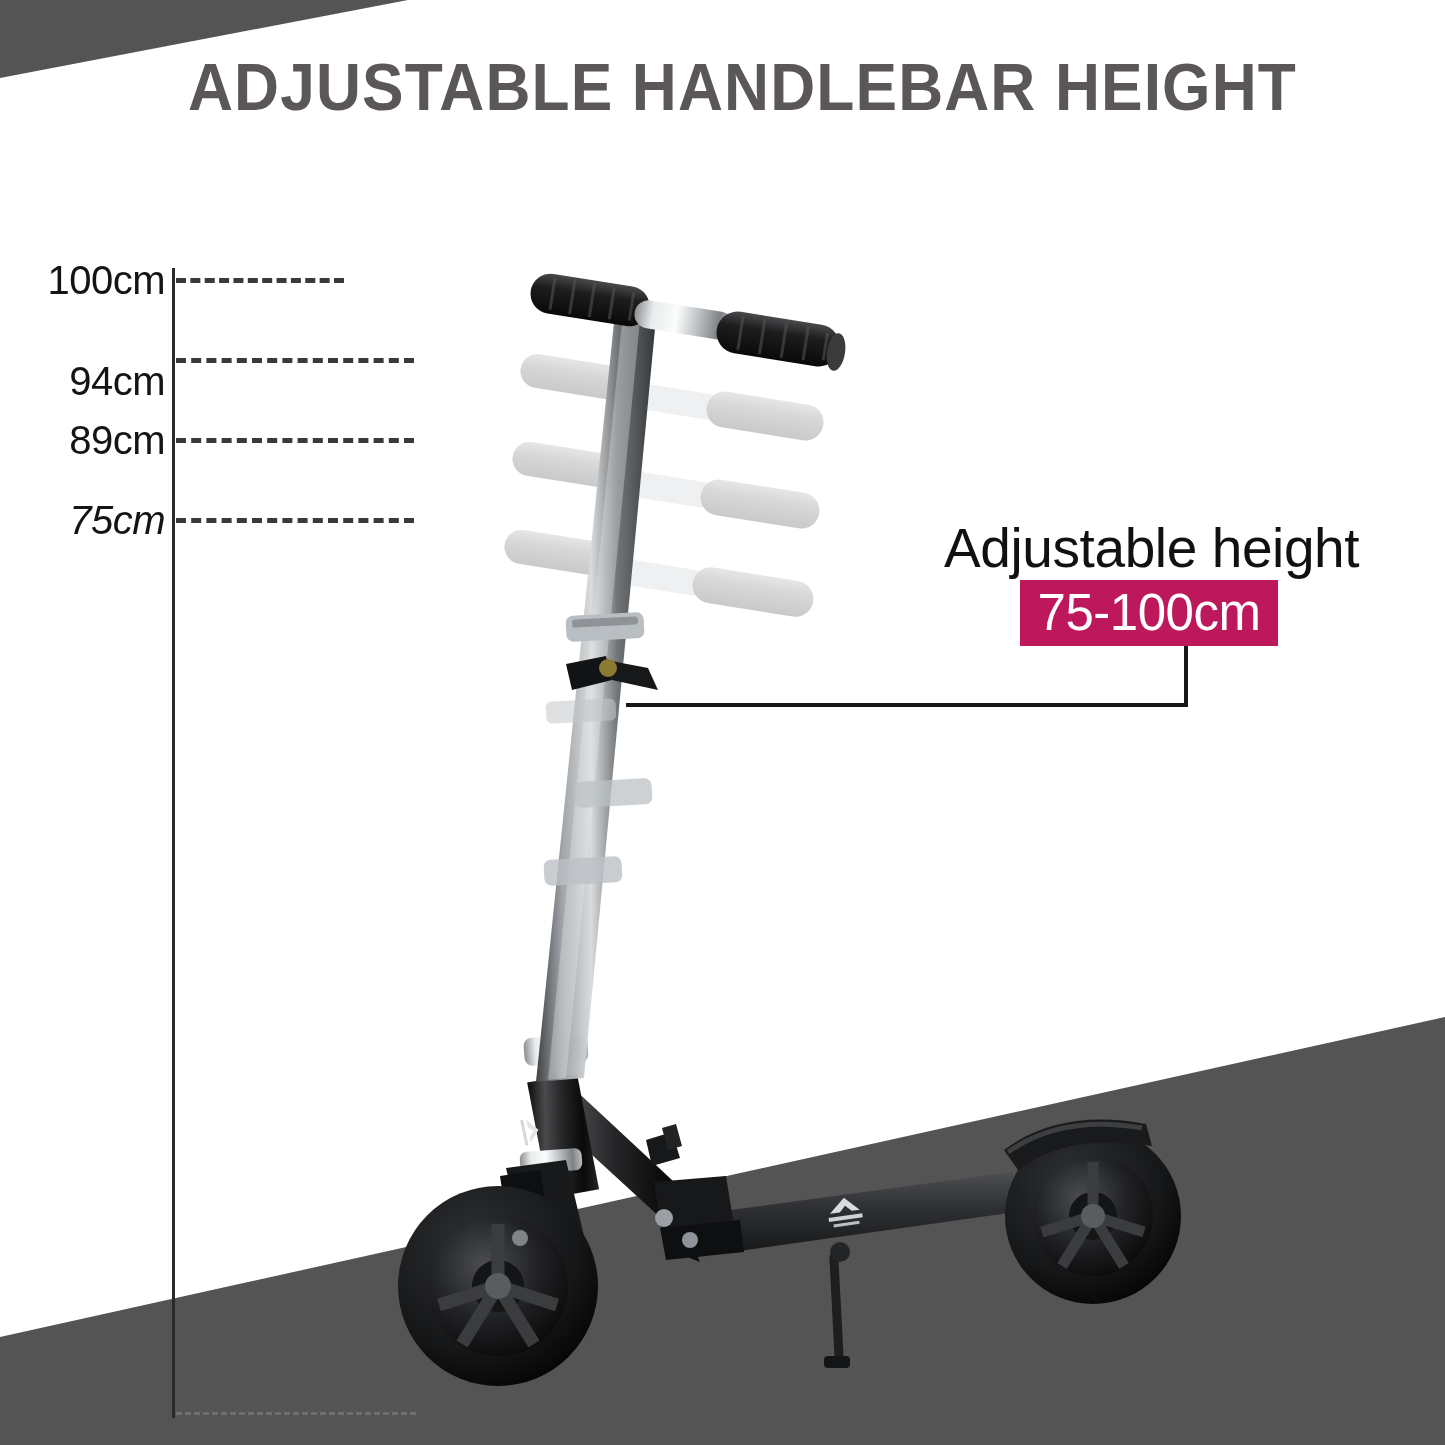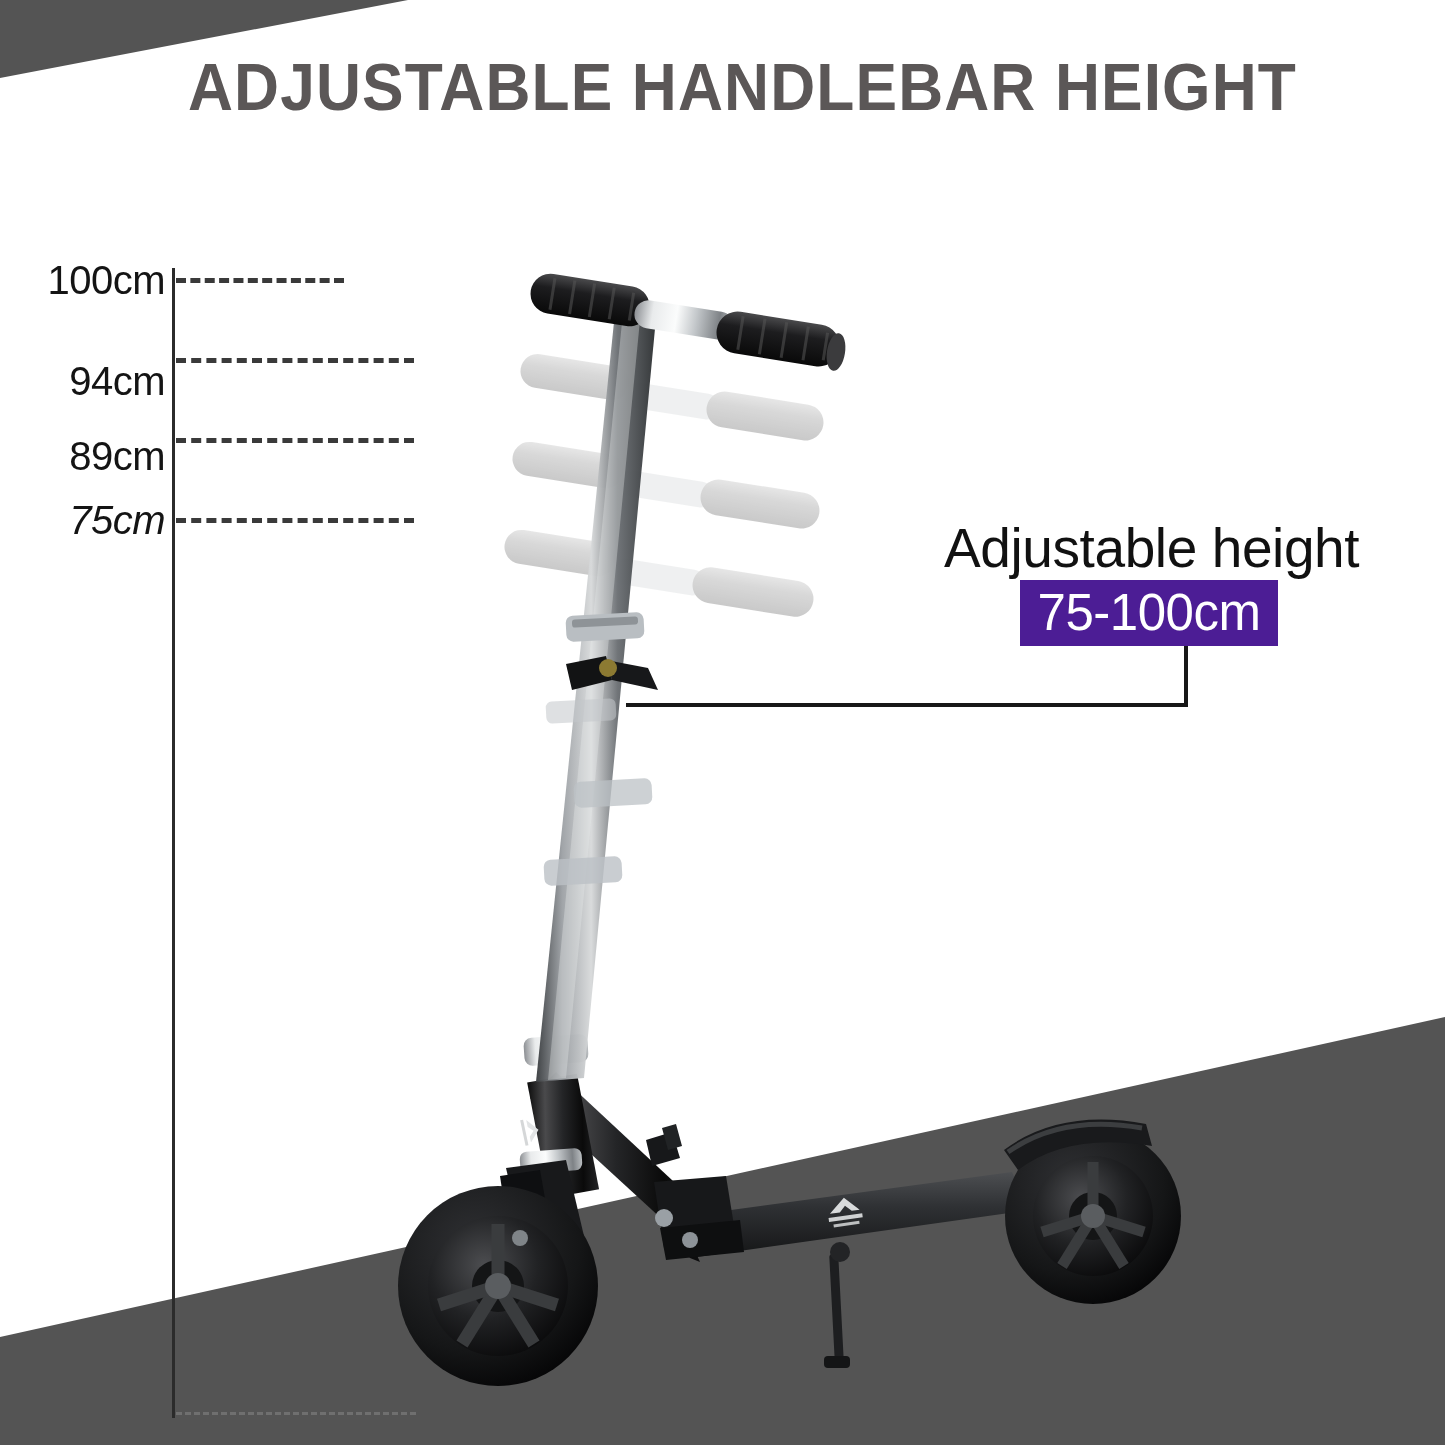--- a/index.html
+++ b/index.html
@@ -66,21 +66,21 @@
     height: 0;
     border-top: 5px dashed #3a3a3a;
   }
   #dash-100 { top: 278px; width: 168px; }
   #dash-94  { top: 358px; width: 238px; }
   #dash-89  { top: 438px; width: 238px; }
   #dash-75  { top: 518px; width: 238px; }
 
   #label-100 { top: 258px; }
   #label-94  { top: 338px; margin-top: 21px; }
-  #label-89  { top: 418px; margin-top: 16px; }
+  #label-89  { top: 418px; }
   #label-75  { top: 498px; font-style: italic; }
 
   
   #ground-dash {
     position: absolute;
     left: 176px;
     top: 1412px;
     width: 240px;
     height: 0;
     border-top: 3px dashed #6f6f6f;
@@ -96,21 +96,21 @@
     letter-spacing: -0.4px;
     white-space: nowrap;
     margin-top: 24px;
   }
   #callout-badge {
     position: absolute;
     left: 1020px;
     top: 580px;
     width: 258px;
     height: 66px;
-    background: #4c1d95;
+    background: #be185d;
     color: #ffffff;
     font-size: 51px;
     line-height: 66px;
     text-align: center;
     letter-spacing: -0.5px;
     white-space: nowrap;
   }
   #leader-vert {
     position: absolute;
     left: 1184px;

